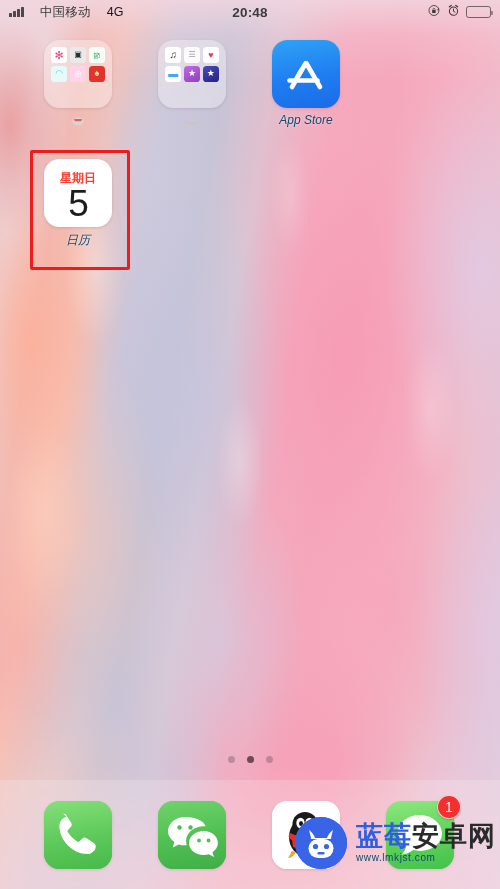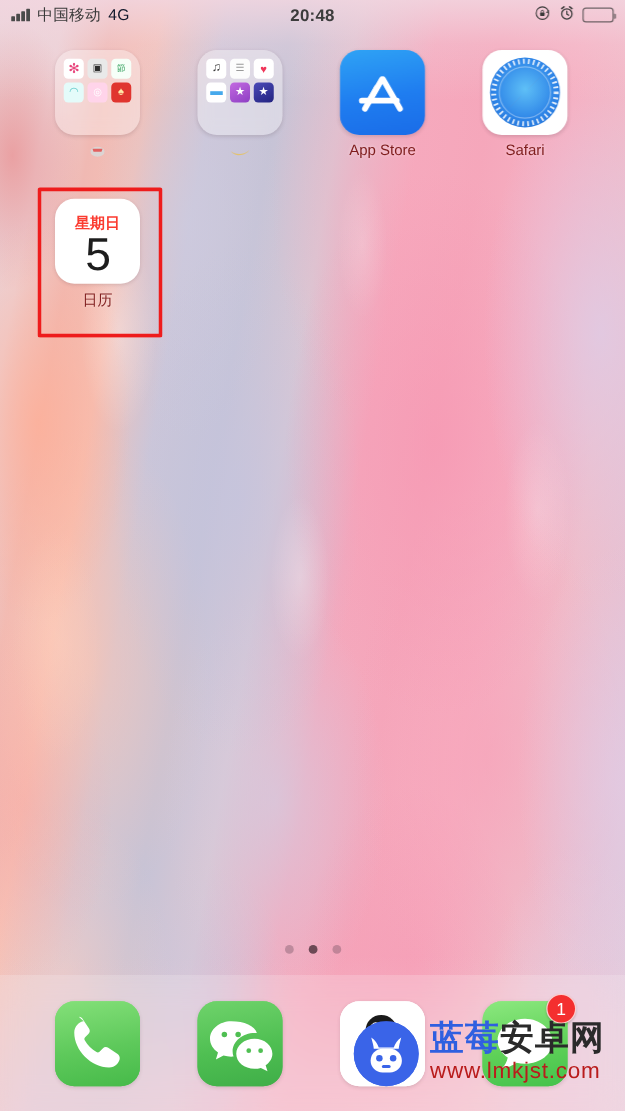--- a/index.html
+++ b/index.html
@@ -69,21 +69,21 @@
   }
 
   
   #statusbar {
     position:absolute; top:0; left:0; right:0; height:24px;
     display:flex; align-items:center;
     padding:0 9px;
     font-size:12.5px; color:#3a3a3a; letter-spacing:.2px;
     z-index:30;
   }
-  .sb-left { display:flex; align-items:center; gap:6px; flex:1; }
+  .sb-left { display:flex; align-items:center; gap:16px; flex:1; }
   .sb-center { position:absolute; left:0; right:0; text-align:center;
                font-size:13.5px; font-weight:600; color:#3c3c3c; pointer-events:none; }
   .sb-right { display:flex; align-items:center; gap:6px; margin-left:auto; z-index:2; }
 
   .bars { display:flex; align-items:flex-end; gap:1.5px; height:10px; }
   .bars i { width:2.6px; background:#4a4a4a; border-radius:.5px; display:block; }
   .bars i:nth-child(1){ height:4px; }
   .bars i:nth-child(2){ height:6px; }
   .bars i:nth-child(3){ height:8px; }
   .bars i:nth-child(4){ height:10px; }
@@ -113,23 +113,23 @@
     display:flex; flex-direction:column; align-items:center;
     padding-top:10px;
   }
   .row .cell:nth-child(1){ margin-left:21px; }
   .app-icon {
     width:68px; height:68px; border-radius:15.5px;
     position:relative; overflow:hidden;
     box-shadow:0 1px 3px rgba(90,60,70,.18);
   }
   .app-label {
-    margin-top:5px; font-size:12px; color:#7f1d1d;
+    margin-top:5px; font-size:12px; color:#0c4a6e;
     text-shadow:0 0 3px rgba(255,255,255,.55);
-    max-width:90px; text-align:center; white-space:nowrap;
+    max-width:90px; text-align:center; white-space:nowrap;font-style:italic;
   }
 
   
   .folder {
     width:68px; height:68px; border-radius:15.5px;
     background:rgba(255,255,255,.34);
     backdrop-filter:blur(6px);
     display:grid; grid-template-columns:repeat(3,1fr); grid-template-rows:repeat(3,1fr);
     gap:2.5px; padding:7px;
     box-shadow:0 1px 3px rgba(90,60,70,.16);
@@ -203,32 +203,32 @@
   .badge {
     position:absolute; top:-6px; right:-7px; min-width:24px; height:24px;
     background:#f42f2f; border-radius:12px; color:#fff;
     font-size:14px; display:flex; align-items:center; justify-content:center;
     border:1.5px solid rgba(255,255,255,.75); z-index:5; padding:0 5px;
     box-shadow:0 1px 2px rgba(0,0,0,.2);
   }
 
   
   #watermark {
-    position:absolute; right:16px; bottom:20px;
-    display:flex; align-items:flex-start; gap:9px; z-index:40;
+    position:absolute; right:4px; bottom:20px;
+    display:flex; align-items:center; gap:9px; z-index:40;
   }
   .wm-logo {
     width:52px; height:52px; border-radius:50%;
     background:#3a64e8; position:relative; flex:none;
   }
   .wm-text { display:flex; flex-direction:column; line-height:1; }
   .wm-cn { font-size:27px; font-weight:700; letter-spacing:1px; }
   .wm-cn .b { color:#2f5fe0; }
   .wm-cn .d { color:#2a2a2a; }
-  .wm-url { font-size:18px; color:#b91c1c; letter-spacing:.6px; margin-top:3px; }
+  .wm-url { font-size:10px; color:#0c4a6e; letter-spacing:.6px; margin-top:3px; }
 </style>
 </head>
 <body>
 
 <div id="wallpaper">
   <div class="wp-layer wp-base"></div>
   <div class="wp-layer wp-clouds1"></div>
   <div class="wp-layer wp-clouds2"></div>
   <div class="wp-layer wp-clouds3"></div>
   <div class="wp-layer wp-clouds4"></div>
@@ -343,36 +343,20 @@
             <path d="M20 47 L33.5 23.5"></path>
             <path d="M48 47 L34.5 23.5"></path>
             <path d="M29.5 30 L23 41.5"></path>
             <path d="M17.5 40.5 H45.5"></path>
           </g>
         </svg>
       </div>
       <div class="app-label">App Store</div>
     </div>
 
-    <div class="cell">
-      <div class="app-icon safari">
-        <div class="dial"></div>
-        <svg class="ticks" viewBox="0 0 68 68" width="68" height="68">
-          <circle cx="34" cy="34" r="25" fill="none" stroke="rgba(255,255,255,.85)" stroke-width="4" stroke-dasharray="1.4 2.6"></circle>
-          <circle cx="34" cy="34" r="20.5" fill="none" stroke="rgba(255,255,255,.35)" stroke-width="1"></circle>
-          <path d="M47 21 L36.4 31.6 L21 47 L31.6 36.4 Z" fill="#f04a3c"></path>
-          <path d="M21 47 L31.6 36.4 L36.4 31.6 L47 21 Z" fill="none"></path>
-          <path d="M21 47 L31.6 36.4 L34 34 Z" fill="#ffffff"></path>
-          <path d="M47 21 L36.4 31.6 L34 34 Z" fill="#f04a3c"></path>
-          <path d="M34 34 L36.4 31.6 L47 21 L34 34Z" fill="#e33a2c"></path>
-          <path d="M34 34 L31.6 36.4 L21 47 L34 34Z" fill="#f2f2f2"></path>
-        </svg>
-      </div>
-      <div class="app-label">Safari</div>
-    </div>
   </div>
 
   <div class="row" style="margin-top:22px;">
 
 
     <div class="cell">
       <div class="app-icon calendar">
         <div class="cal-dow">星期日</div>
         <div class="cal-day">5</div>
       </div>

